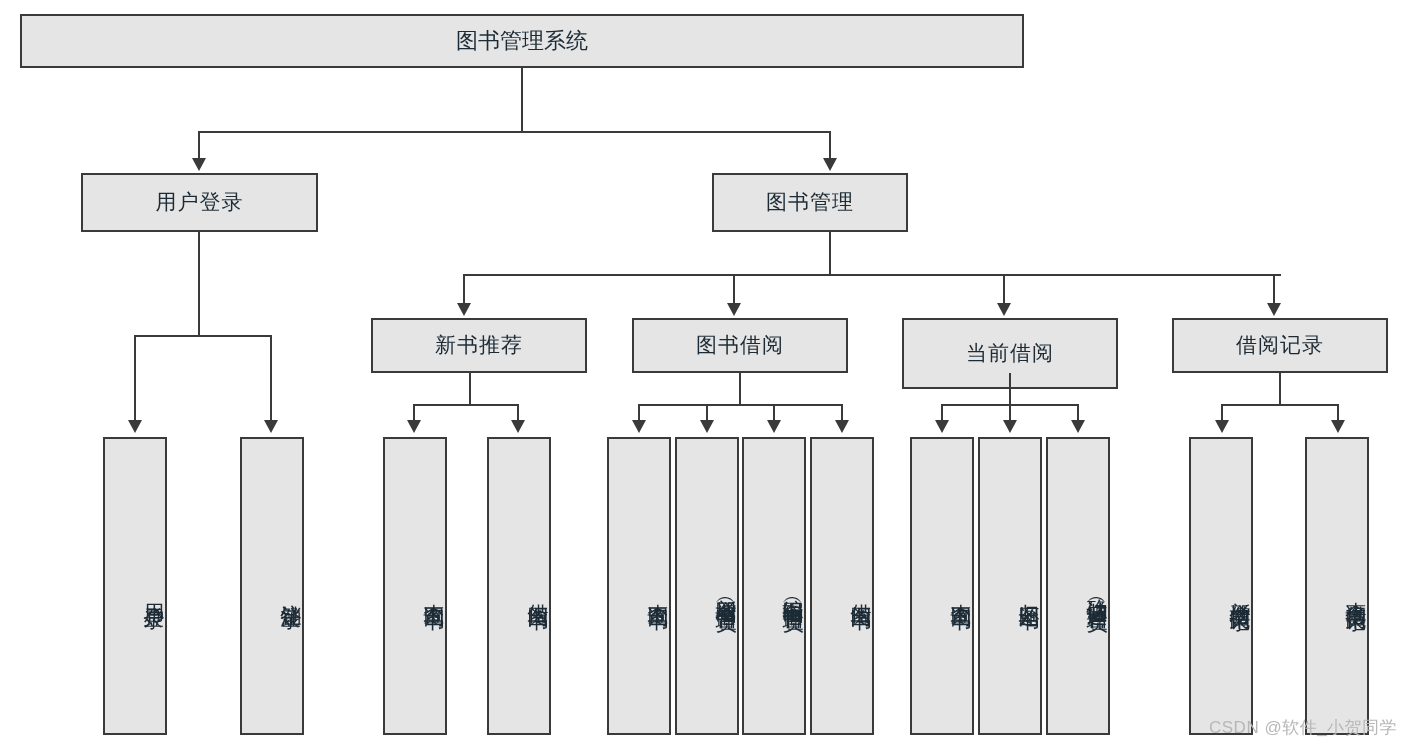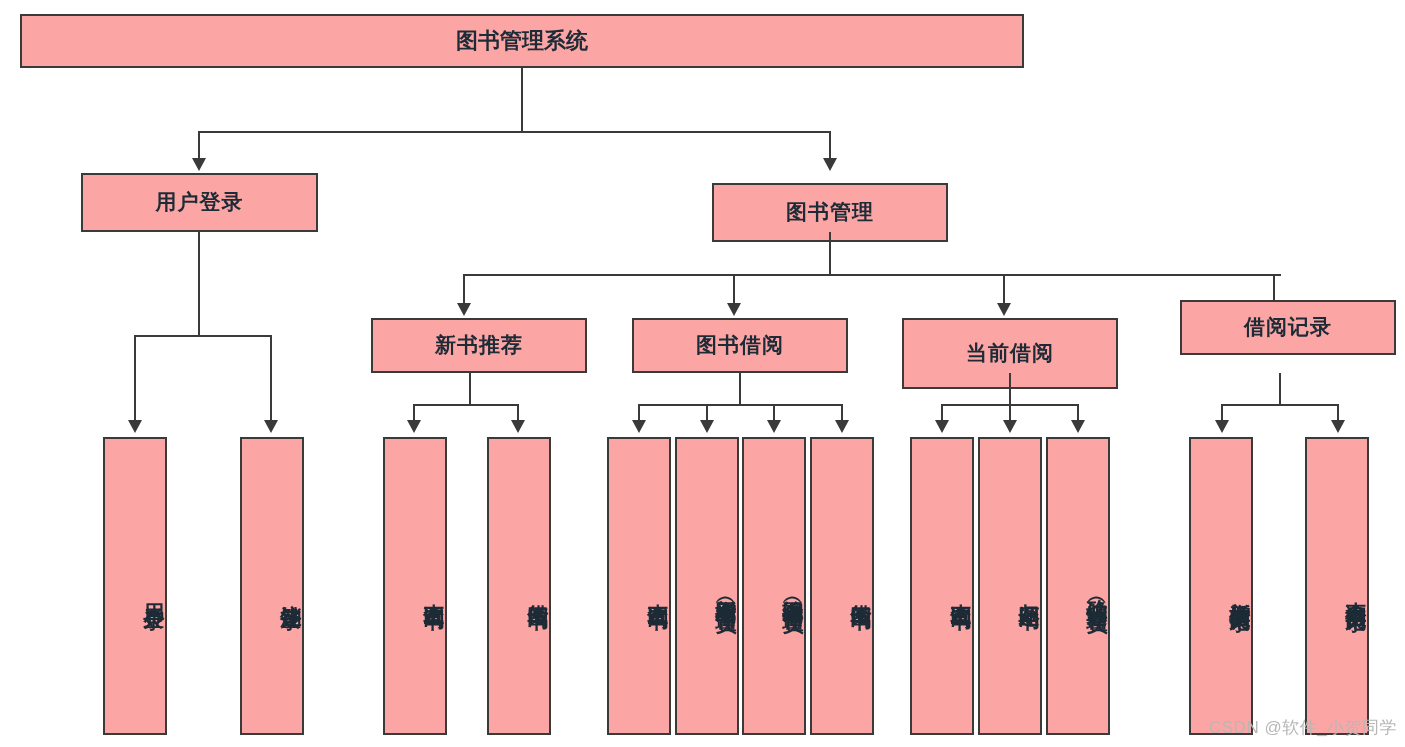--- a/index.html
+++ b/index.html
@@ -16,27 +16,26 @@
     width: 1405px;
     height: 747px;
     background: #ffffff;
     overflow: hidden;
   }
 
   
   .node {
     position: absolute;
     box-sizing: border-box;
-    background: #fca5a5;
+    background: #e5e5e5;
     border: 2px solid #3a3a3a;
     display: flex;
     align-items: center;
     justify-content: center;
     line-height: 1.18;
-    font-weight: bold;
   }
   .node.h-node {
     font-size: 21px;
     letter-spacing: 1px;
   }
   .node.root {
     font-size: 22px;
   }
   .node.leaf {
     font-size: 21px;
@@ -99,21 +98,21 @@
   <div class="vline" style="left:198px; top:131px; height:29px;"></div>
   <div class="arrow" style="left:192px; top:158px;"></div>
 
   <div class="vline" style="left:829px; top:131px; height:29px;"></div>
   <div class="arrow" style="left:823px; top:158px;"></div>
 
   <div class="node h-node" style="left:81px; top:173px; width:237px; height:59px;">
     <span>用户登录</span>
   </div>
 
-  <div class="node h-node" style="left:712px; top:183px; width:236px; height:59px;">
+  <div class="node h-node" style="left:712px; top:173px; width:196px; height:59px;">
     <span>图书管理</span>
   </div>
 
   <div class="vline" style="left:198px; top:232px; height:103px;"></div>
   <div class="hline" style="left:134px; top:335px; width:137px;"></div>
   <div class="vline" style="left:134px; top:335px; height:87px;"></div>
   <div class="arrow" style="left:128px; top:420px;"></div>
   <div class="vline" style="left:270px; top:335px; height:87px;"></div>
   <div class="arrow" style="left:264px; top:420px;"></div>
 
@@ -134,21 +133,21 @@
 
   <div class="node h-node" style="left:371px; top:318px; width:216px; height:55px;">
     <span>新书推荐</span>
   </div>
   <div class="node h-node" style="left:632px; top:318px; width:216px; height:55px;">
     <span>图书借阅</span>
   </div>
   <div class="node h-node" style="left:902px; top:318px; width:216px; height:71px;">
     <span>当前借阅</span>
   </div>
-  <div class="node h-node" style="left:1172px; top:300px; width:216px; height:55px;margin-left:8px;">
+  <div class="node h-node" style="left:1172px; top:318px; width:216px; height:55px;">
     <span>借阅记录</span>
   </div>
 
   <div class="vline" style="left:469px; top:373px; height:31px;"></div>
   <div class="hline" style="left:413px; top:404px; width:105px;"></div>
   <div class="vline" style="left:413px; top:404px; height:18px;"></div>
   <div class="arrow" style="left:407px; top:420px;"></div>
   <div class="vline" style="left:517px; top:404px; height:18px;"></div>
   <div class="arrow" style="left:511px; top:420px;"></div>
 

